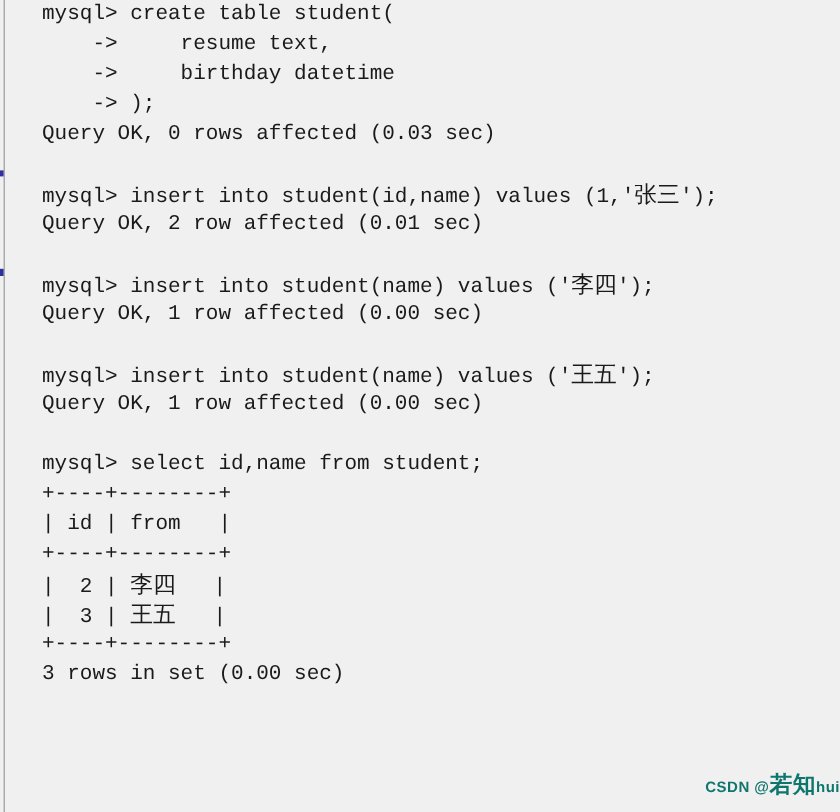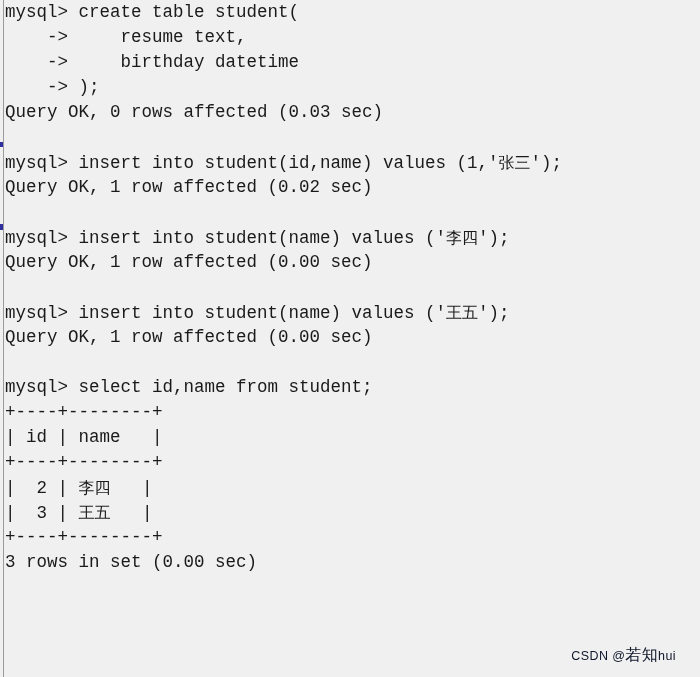--- a/index.html
+++ b/index.html
@@ -56,69 +56,71 @@
     top: 0;
     width: 695px;
     height: 677px;
     z-index: 2;
   }
   .line {
     white-space: pre;
     height: 25px;
     line-height: 25px;
     letter-spacing: 0px;
+    padding-left: 30px;
   }
   .line.blank {
     height: 25px;
   }
   
   .cjk {
     font-family: "DejaVu Sans", "Liberation Sans", sans-serif;
-    font-size: 16px;
+    font-size: 19px;
   }
   #watermark {
     position: absolute;
-    right: 24px;
+    right: 0;
     bottom: 8px;
     font-family: "Liberation Sans", sans-serif;
     font-size: 12.5px;
-    color: #0f172a;
+    color: #0f766e;
     letter-spacing: 0.4px;
     z-index: 6;
     white-space: pre;
+    font-weight: bold;
   }
 </style>
 </head>
 <body>
 
 <div id="terminal">
 
   <div id="left-gutter"></div>
   <div id="gutter-mark-a"></div>
   <div id="gutter-mark-b"></div>
 
   <div id="console-body">
     <div class="line">mysql&gt; create table student(</div>
     <div class="line">    -&gt;     resume text,</div>
     <div class="line">    -&gt;     birthday datetime</div>
     <div class="line">    -&gt; );</div>
     <div class="line">Query OK, 0 rows affected (0.03 sec)</div>
     <div class="line blank"></div>
     <div class="line">mysql&gt; insert into student(id,name) values (1,'<span class="cjk">张三</span>');</div>
-    <div class="line">Query OK, 1 row affected (0.02 sec)</div>
+    <div class="line">Query OK, 2 row affected (0.01 sec)</div>
     <div class="line blank"></div>
     <div class="line">mysql&gt; insert into student(name) values ('<span class="cjk">李四</span>');</div>
     <div class="line">Query OK, 1 row affected (0.00 sec)</div>
     <div class="line blank"></div>
     <div class="line">mysql&gt; insert into student(name) values ('<span class="cjk">王五</span>');</div>
     <div class="line">Query OK, 1 row affected (0.00 sec)</div>
     <div class="line blank"></div>
     <div class="line">mysql&gt; select id,name from student;</div>
     <div class="line">+----+--------+</div>
-    <div class="line">| id | name   |</div>
+    <div class="line">| id | from   |</div>
     <div class="line">+----+--------+</div>
     <div class="line">|  2 | <span class="cjk">李四</span>   |</div>
     <div class="line">|  3 | <span class="cjk">王五</span>   |</div>
     <div class="line">+----+--------+</div>
     <div class="line">3 rows in set (0.00 sec)</div>
   </div>
 
   <div id="watermark">CSDN @<span class="cjk">若知</span>hui</div>
 
 </div>

